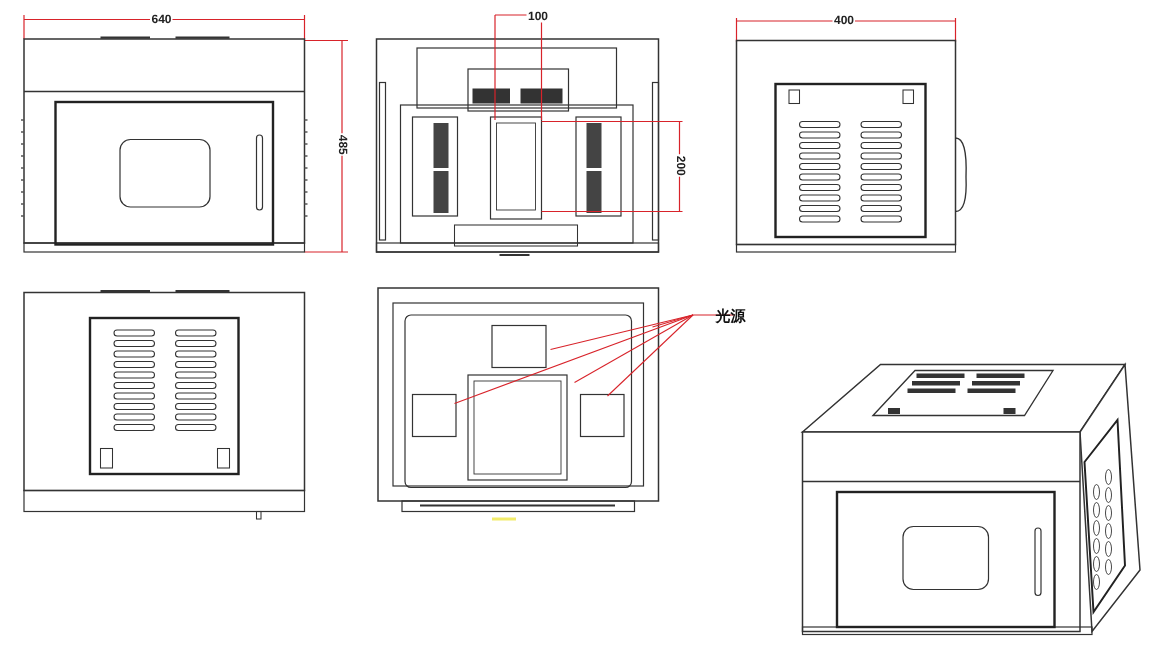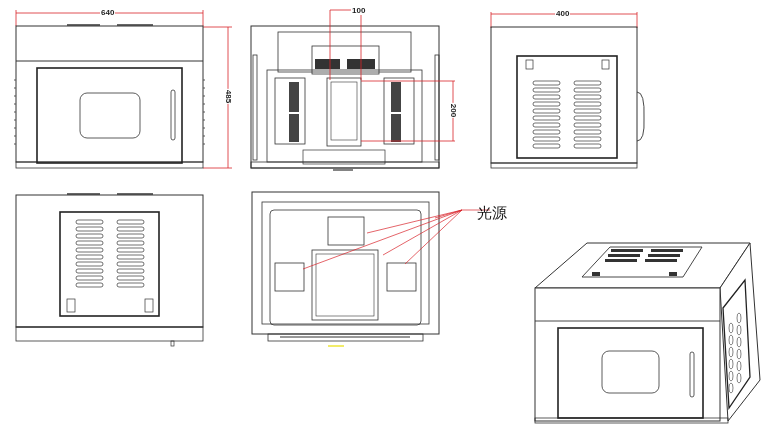--- a/index.html
+++ b/index.html
@@ -1,20 +1,20 @@
 <!DOCTYPE html>
 <html><head>
 <meta charset="utf-8">
 <style>
   html, body { margin: 0; padding: 0; background: #ffffff; }
   body { width: 771px; height: 433px; position: relative; overflow: hidden; font-family: "DejaVu Sans", sans-serif; }
   .view { position: absolute; }
   .dim { position: absolute; font-family: "Liberation Sans", sans-serif; font-weight: bold; font-size: 8px; color: #222; background: #fff; padding: 0 1px; line-height: 9px; }
   .dim-v { transform: rotate(90deg); transform-origin: center; }
-  .callout { position: absolute; font-size: 15px; color: #111; font-weight: normal; }
+  .callout { position: absolute; font-size: 10px; color: #111; font-weight: bold; }
   svg { display: block; }
 </style>
 </head>
 <body>
 
 <div class="view" style="left:0;top:0;width:248px;height:180px;">
   <svg width="250" height="180" viewBox="0 0 250 180">
 
     <line x1="16" y1="13" x2="203" y2="13" stroke="#d8232a" stroke-width="0.8"></line>
     <line x1="16" y1="10" x2="16" y2="26" stroke="#d8232a" stroke-width="0.8"></line>

